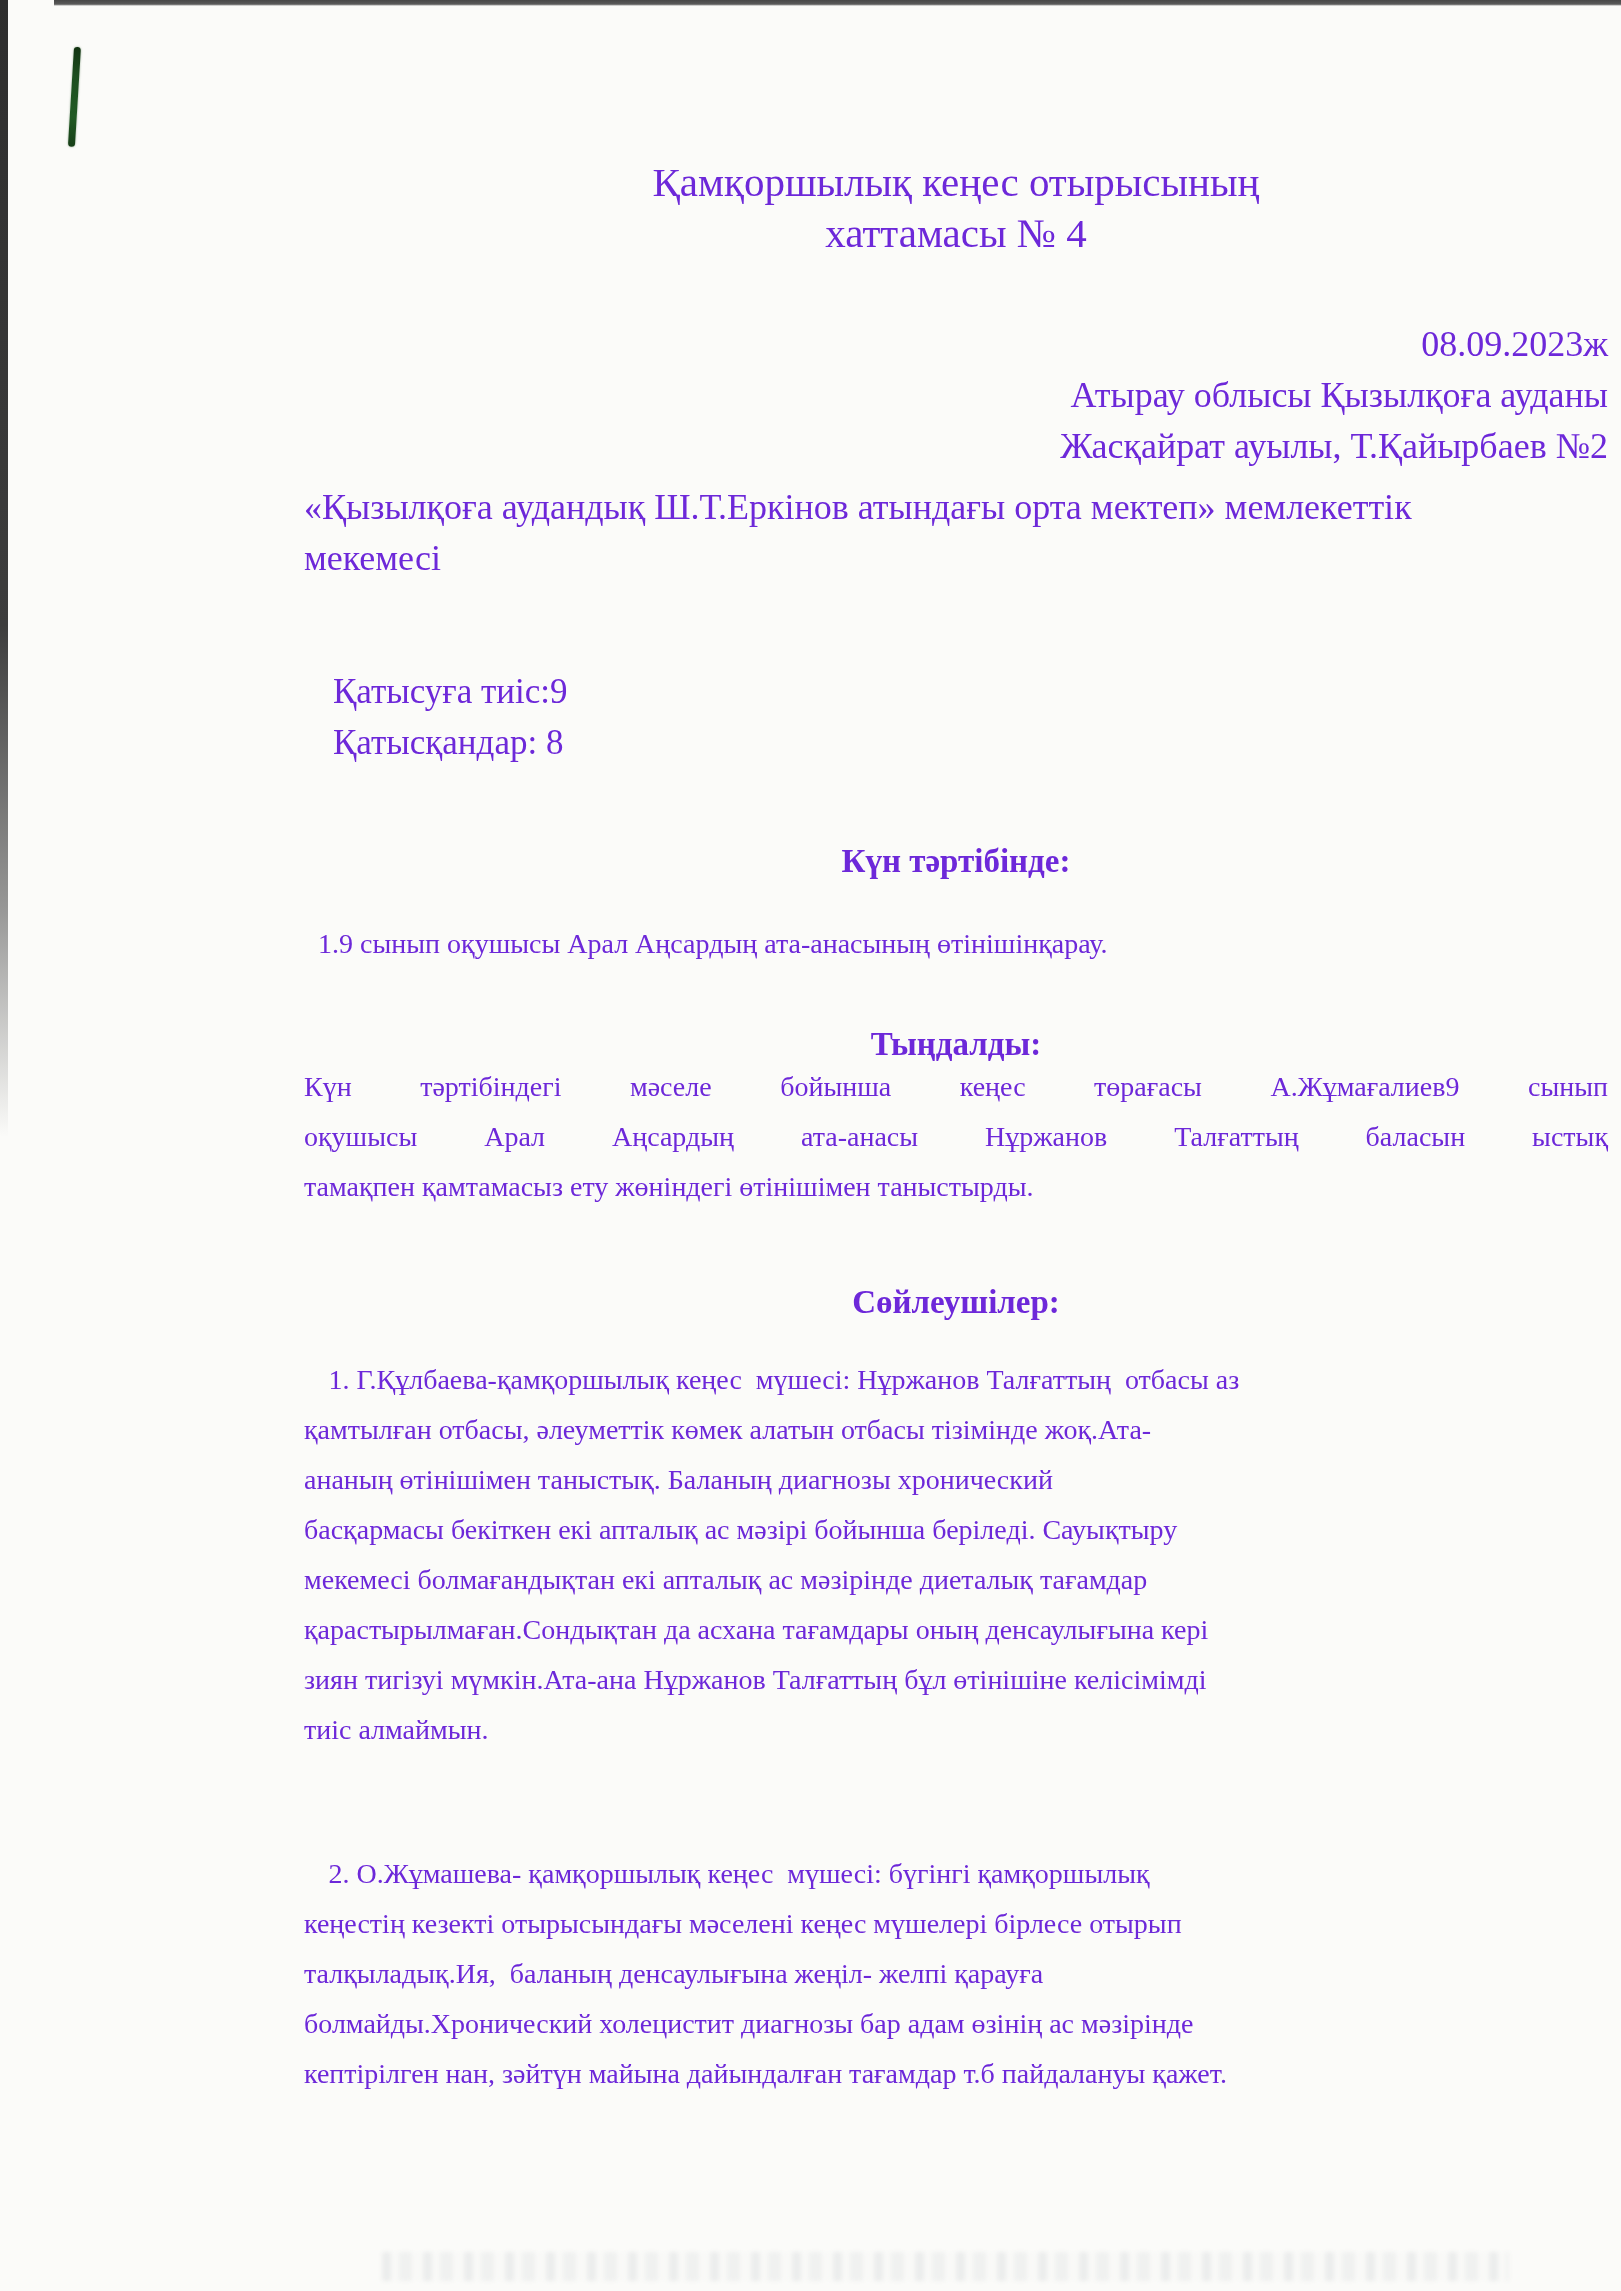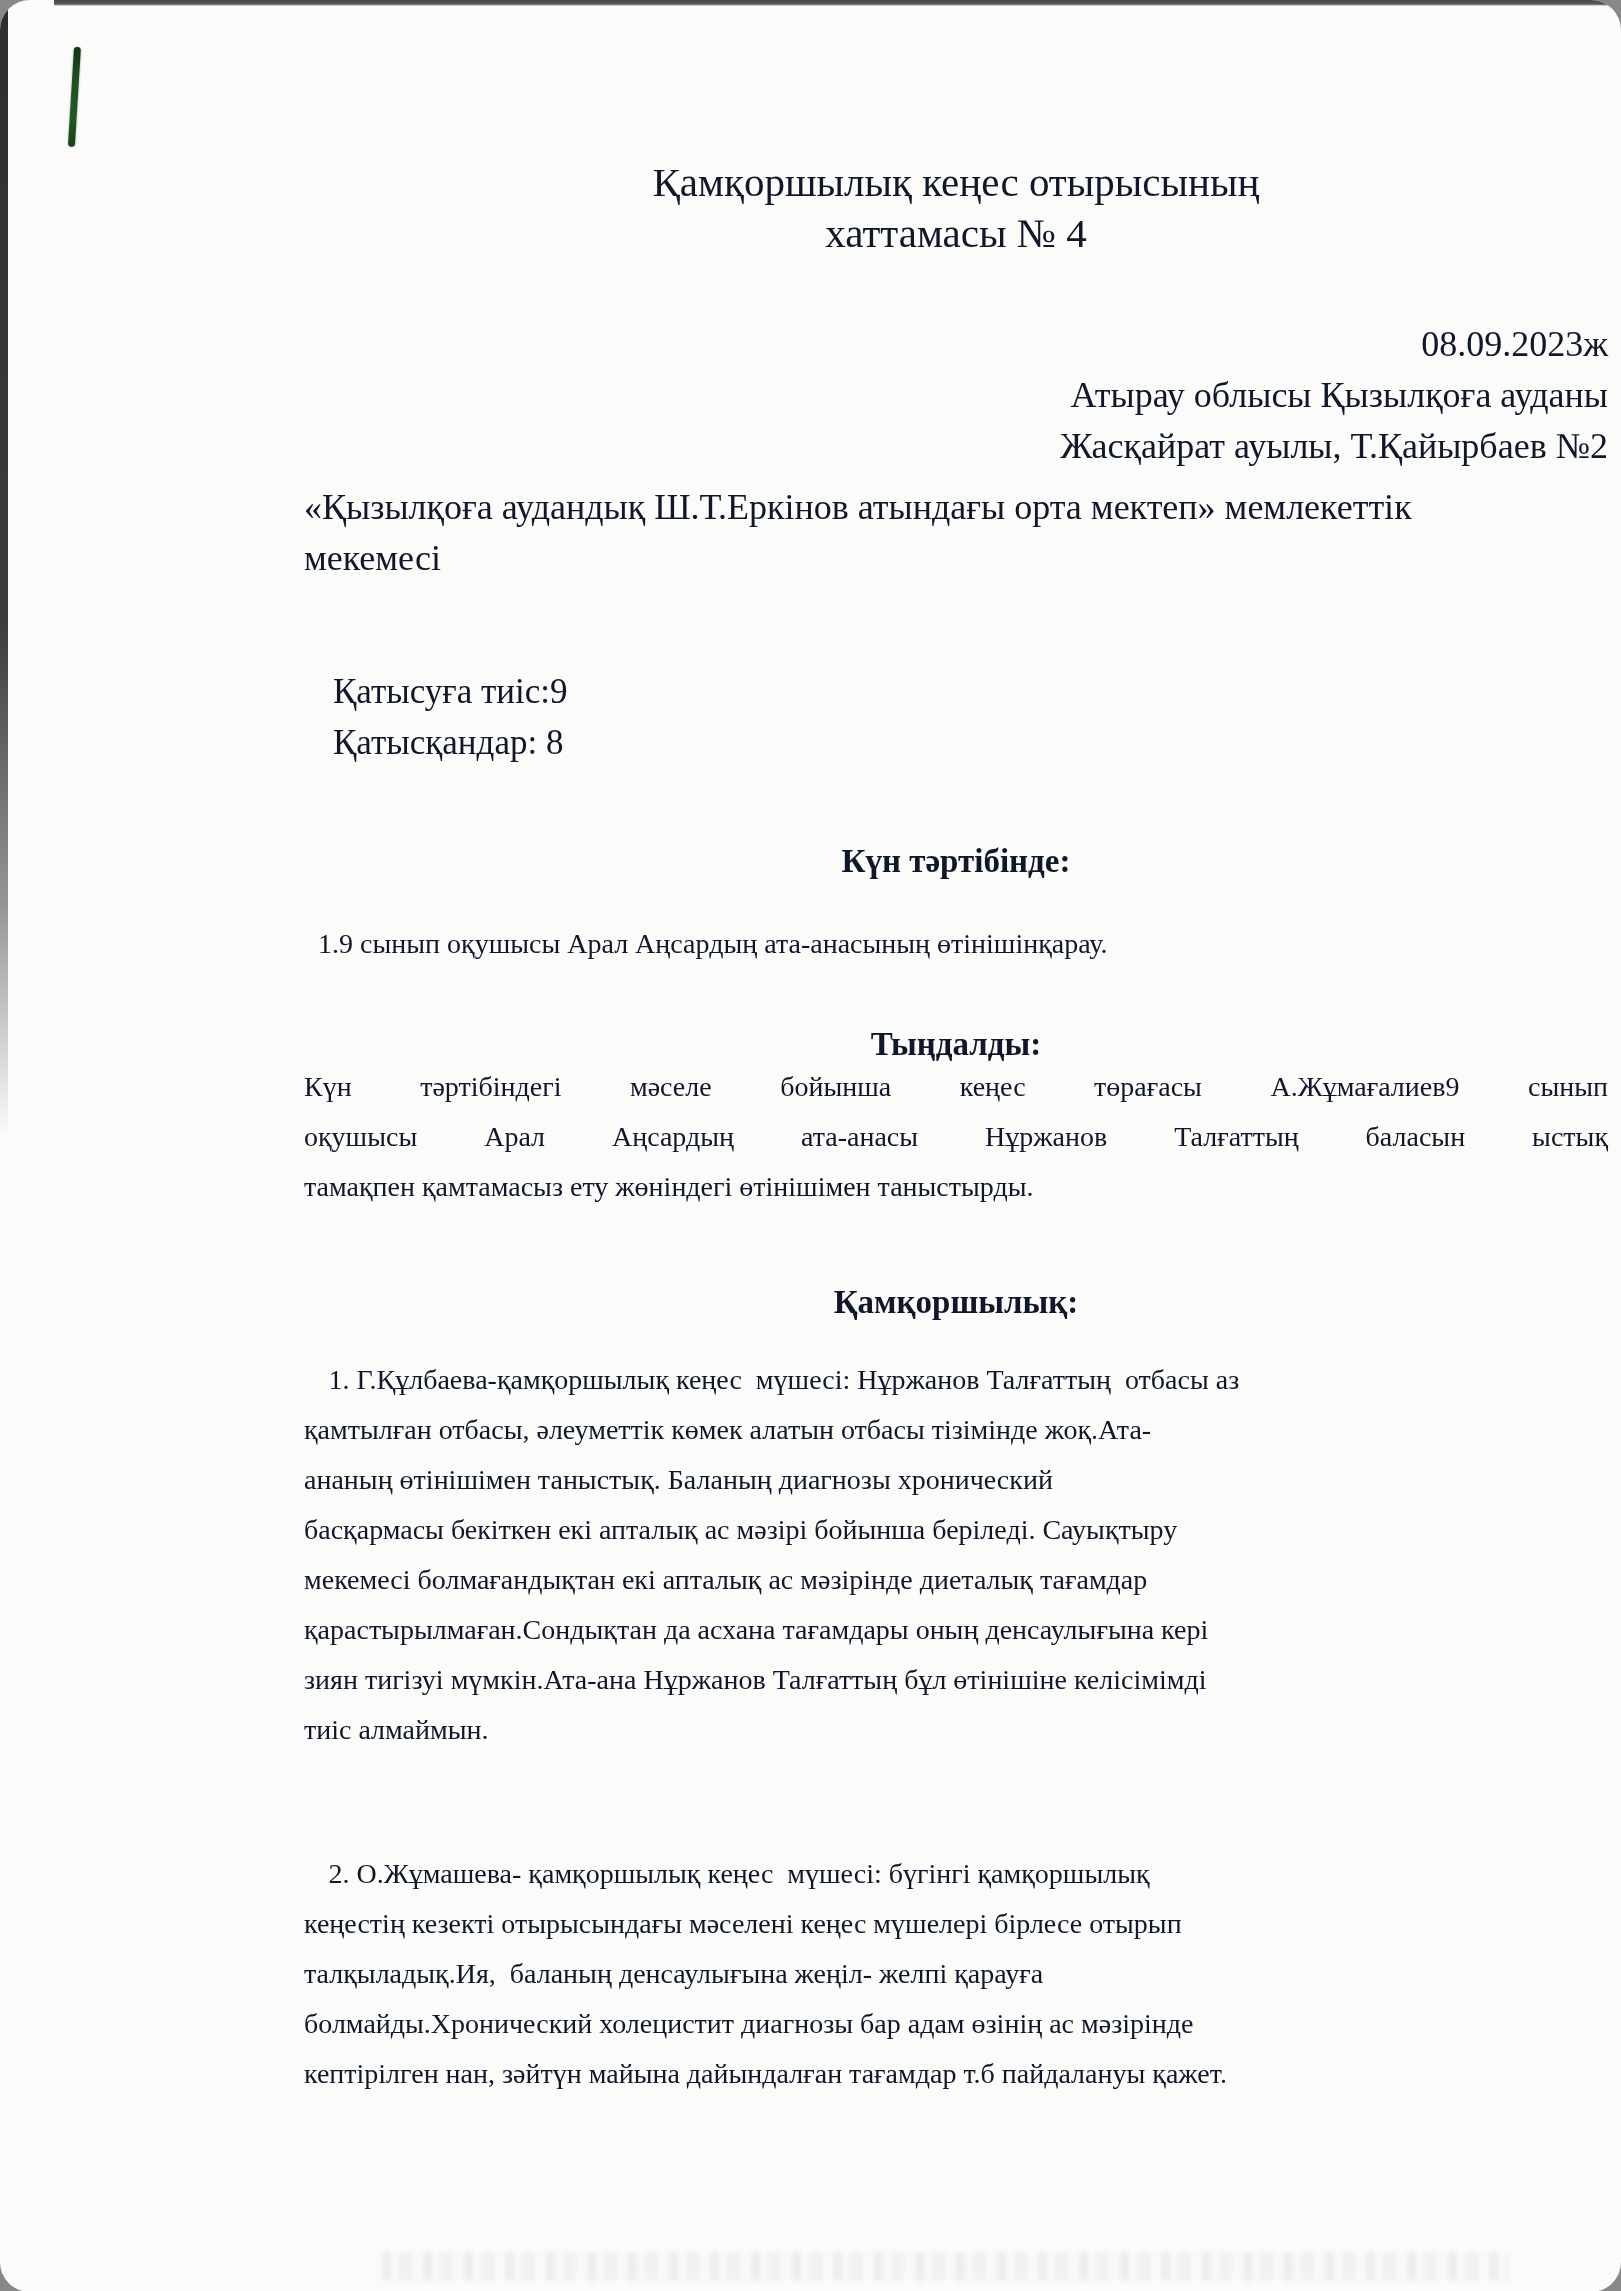--- a/index.html
+++ b/index.html
@@ -3,22 +3,21 @@
 <meta charset="utf-8">
 <style>
   html, body { margin: 0; padding: 0; background: #888; }
   .page {
     position: relative;
     width: 1621px;
     height: 2292px;
     background: #fbfbf9;
     overflow: hidden;
     font-family: "Liberation Serif", "DejaVu Serif", serif;
-    color: #0f172a;
-    border-radius: 30px;
+    color: #6d28d9;
   }
   
   .scan-top-edge {
     position: absolute; top: 0; left: 54px; right: 0; height: 5.9px;
     background: linear-gradient(to bottom, #474747 0%, #5a5a5a 70%, rgba(90,90,90,0) 100%);
   }
   .scan-left-edge {
     position: absolute; top: 0; left: 0; width: 7.8px; height: 1137px;
     background: linear-gradient(to bottom, #2e2e2e 0%, #3d3d3d 55%, rgba(70,70,70,0.55) 80%, rgba(90,90,90,0) 100%);
   }
@@ -92,21 +91,21 @@
   <div class="block item-block">1.9 сынып оқушысы Арал Аңсардың ата-анасының өтінішінқарау.</div>
 
   <div class="block center bold h-heard">Тыңдалды:</div>
 
   <div class="block heard-block">
     <div class="jline">Күн тәртібіндегі мәселе бойынша кеңес төрағасы А.Жұмағалиев9 сынып</div>
     <div class="jline">оқушысы Арал Аңсардың ата-анасы Нұржанов Талғаттың баласын ыстық</div>
     <div class="line">тамақпен қамтамасыз ету жөніндегі өтінішімен таныстырды.</div>
   </div>
 
-  <div class="block center bold h-speakers">Қамқоршылық:</div>
+  <div class="block center bold h-speakers">Сөйлеушілер:</div>
 
   <div class="block sp1-block">
     <div class="line indent">1. Г.Құлбаева-қамқоршылық кеңес  мүшесі: Нұржанов Талғаттың  отбасы аз</div>
     <div class="line">қамтылған отбасы, әлеуметтік көмек алатын отбасы тізімінде жоқ.Ата-</div>
     <div class="line">ананың өтінішімен таныстық. Баланың диагнозы хронический</div>
     <div class="line">басқармасы бекіткен екі апталық ас мәзірі бойынша беріледі. Сауықтыру</div>
     <div class="line">мекемесі болмағандықтан екі апталық ас мәзірінде диеталық тағамдар</div>
     <div class="line">қарастырылмаған.Сондықтан да асхана тағамдары оның денсаулығына кері</div>
     <div class="line">зиян тигізуі мүмкін.Ата-ана Нұржанов Талғаттың бұл өтінішіне келісімімді</div>
     <div class="line">тиіс алмаймын.</div>

